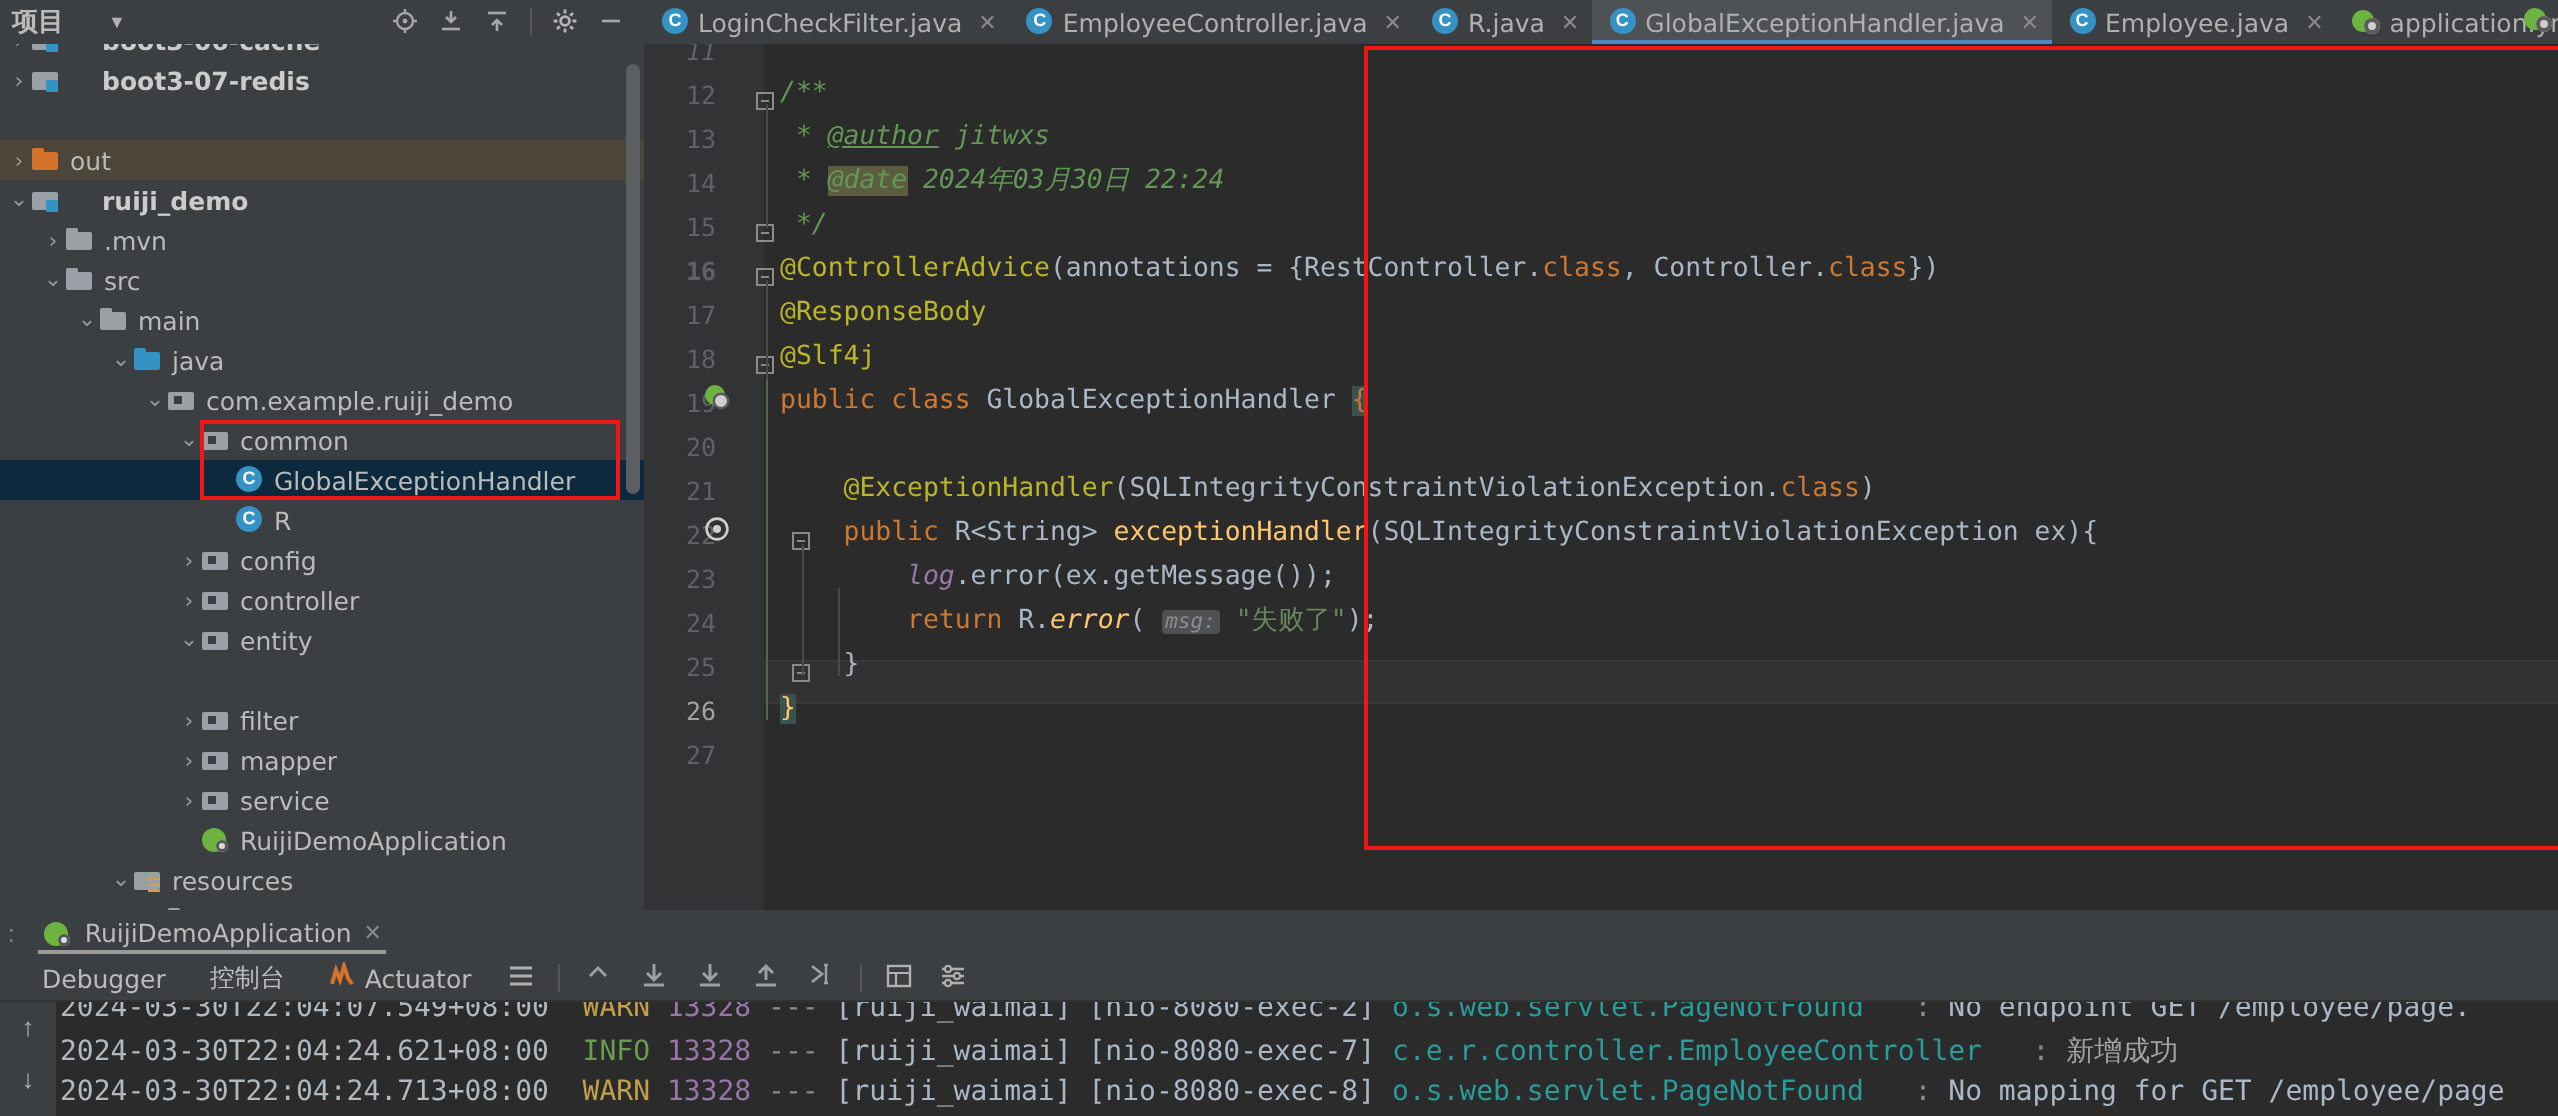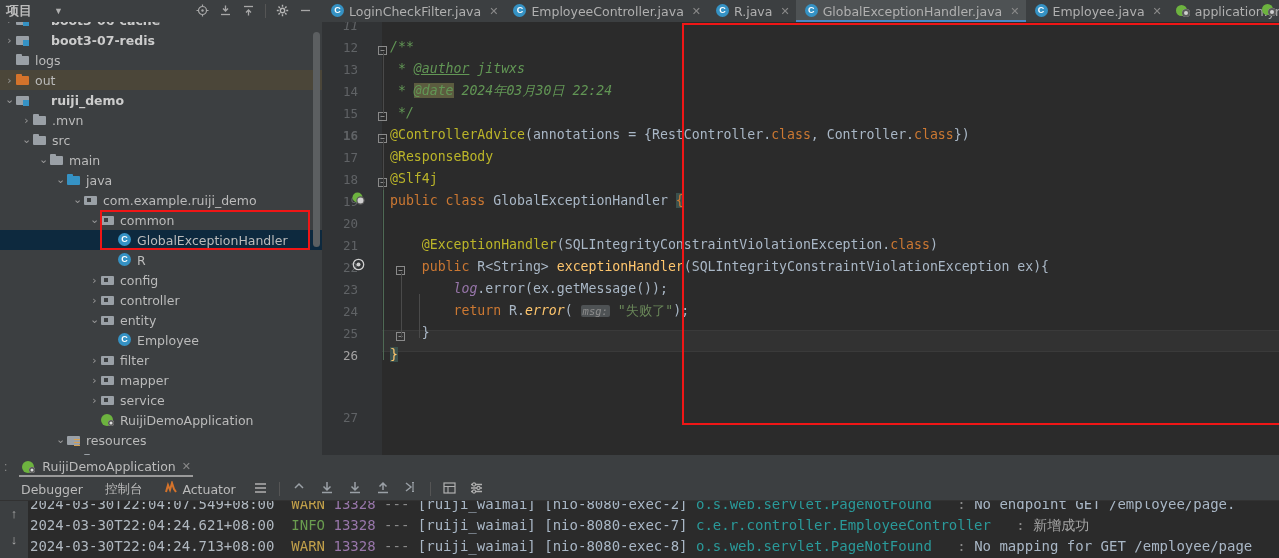--- a/index.html
+++ b/index.html
@@ -334,25 +334,20 @@
         <div class="row" style="position: absolute; top: -12px; left: 0px; width: 322px; padding-left: 4px;">
           <span class="arrow" style="font-size: 11px;">›</span>
           <span class="ico ic-module"></span>
           <span class="lbl bold">boot3-06-cache</span>
         </div>
         <div class="row" style="position: absolute; top: 8px; left: 0px; width: 322px; padding-left: 4px;">
           <span class="arrow" style="font-size: 11px;">›</span>
           <span class="ico ic-module"></span>
           <span class="lbl bold">boot3-07-redis</span>
         </div>
-        <div class="row" style="position: absolute; top: 28px; left: 0px; width: 322px; padding-left: 4px;">
-          <span class="arrow"></span>
-          <span class="ico ic-folder"></span>
-          <span class="lbl">logs</span>
-        </div>
         <div class="row hl" style="position: absolute; top: 48px; left: 0px; width: 322px; padding-left: 4px;">
           <span class="arrow" style="font-size: 11px;">›</span>
           <span class="ico ic-folder-orange"></span>
           <span class="lbl">out</span>
         </div>
         <div class="row" style="position: absolute; top: 68px; left: 0px; width: 322px; padding-left: 4px;">
           <span class="arrow" style="font-size: 11px; line-height: 8px;">⌄</span>
           <span class="ico ic-module"></span>
           <span class="lbl bold">ruiji_demo</span>
         </div>
@@ -403,25 +398,20 @@
         </div>
         <div class="row" style="position: absolute; top: 268px; left: 0px; width: 322px; padding-left: 89px;">
           <span class="arrow" style="font-size: 11px;">›</span>
           <span class="ico ic-pkg"></span>
           <span class="lbl">controller</span>
         </div>
         <div class="row" style="position: absolute; top: 288px; left: 0px; width: 322px; padding-left: 89px;">
           <span class="arrow" style="font-size: 11px; line-height: 8px;">⌄</span>
           <span class="ico ic-pkg"></span>
           <span class="lbl">entity</span>
-        </div>
-        <div class="row" style="position: absolute; top: 308px; left: 0px; width: 322px; padding-left: 106px;">
-          <span class="arrow"></span>
-          <span class="ico ic-class"></span>
-          <span class="lbl">Employee</span>
         </div>
         <div class="row" style="position: absolute; top: 328px; left: 0px; width: 322px; padding-left: 89px;">
           <span class="arrow" style="font-size: 11px;">›</span>
           <span class="ico ic-pkg"></span>
           <span class="lbl">filter</span>
         </div>
         <div class="row" style="position: absolute; top: 348px; left: 0px; width: 322px; padding-left: 89px;">
           <span class="arrow" style="font-size: 11px;">›</span>
           <span class="ico ic-pkg"></span>
           <span class="lbl">mapper</span>
@@ -494,21 +484,21 @@
           <div class="ln" style="top: 128px;">17</div>
           <div class="ln" style="top: 150px;">18</div>
           <div class="ln" style="top: 172px;">19</div>
           <div class="ln" style="top: 194px;">20</div>
           <div class="ln" style="top: 216px;">21</div>
           <div class="ln" style="top: 238px;">22</div>
           <div class="ln" style="top: 260px;">23</div>
           <div class="ln" style="top: 282px;">24</div>
           <div class="ln" style="top: 304px;">25</div>
           <div class="ln cur" style="top: 326px;">26</div>
-          <div class="ln" style="top: 348px; margin-top: 40px;">27</div>
+          <div class="ln" style="top: 348px;">27</div>
           <div class="gmark" style="top: 170px; left: 30px;"><svg width="13" height="13" viewBox="0 0 13 13">
               <circle cx="5.5" cy="5.5" r="5" fill="#6db33f"></circle>
               <circle cx="8.5" cy="8.5" r="3.6" fill="#cfcfcf" stroke="#5a5a5a" stroke-width="1.2"></circle>
             </svg></div>
           <div class="gmark" style="top: 236px; left: 30px;"><svg width="13" height="13" viewBox="0 0 13 13">
               <circle cx="6.5" cy="6.5" r="5.2" fill="none" stroke="#cfcfcf" stroke-width="1.3"></circle>
               <circle cx="6.5" cy="6.5" r="2" fill="#cfcfcf"></circle>
             </svg></div>
         </div>
       <div id="caret-line"></div>

